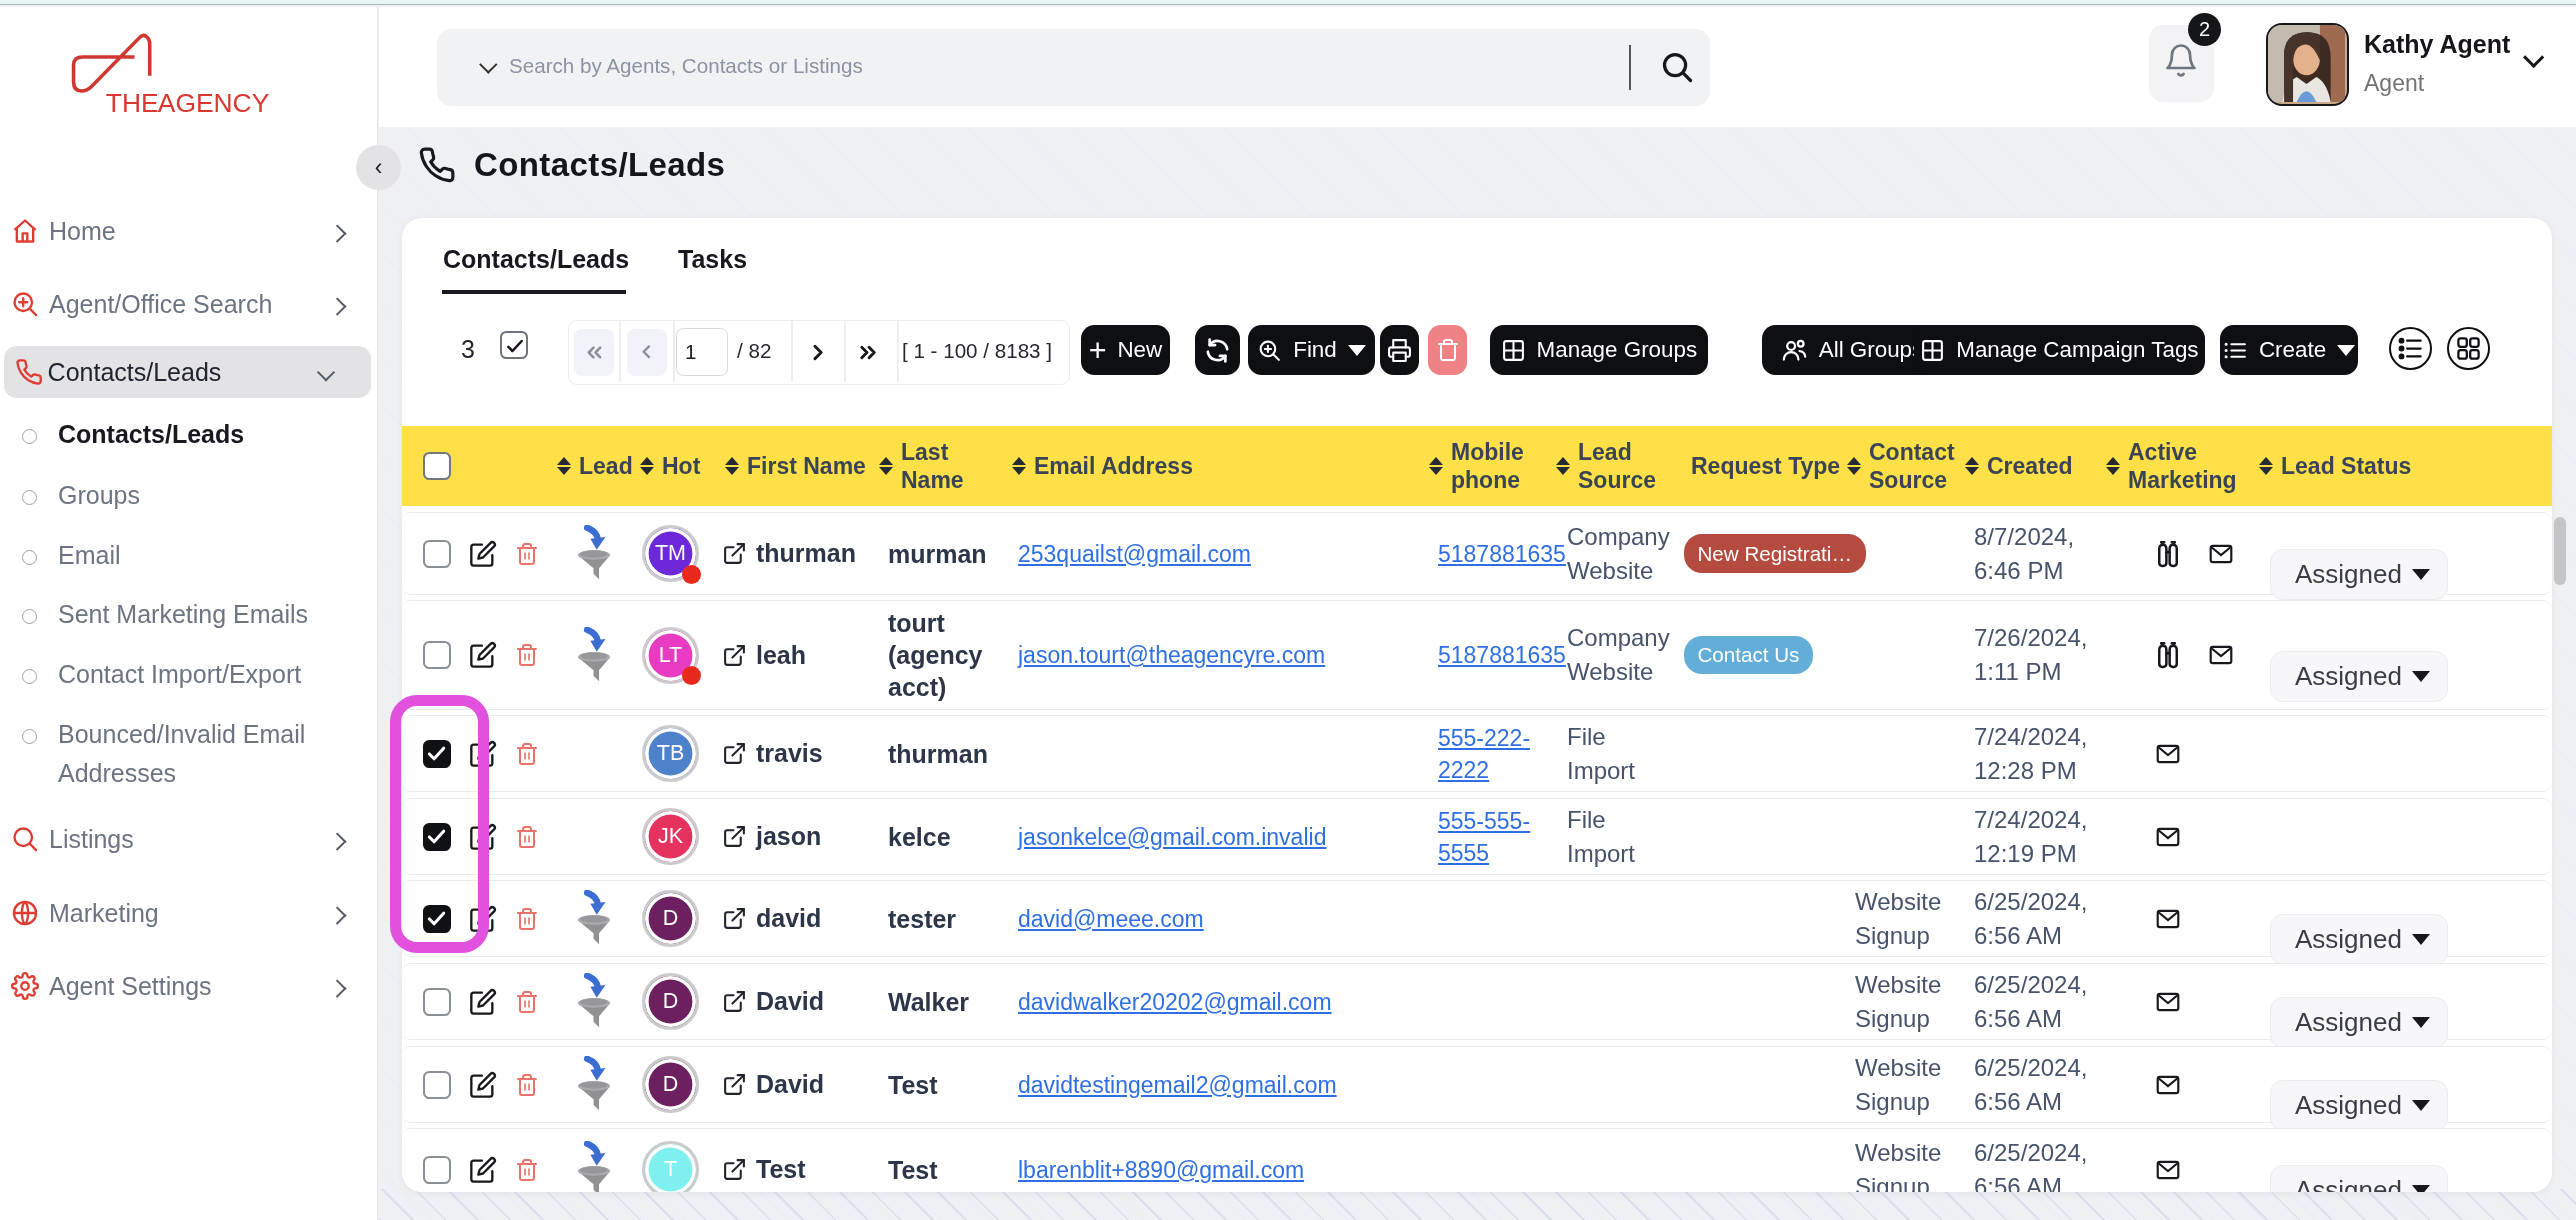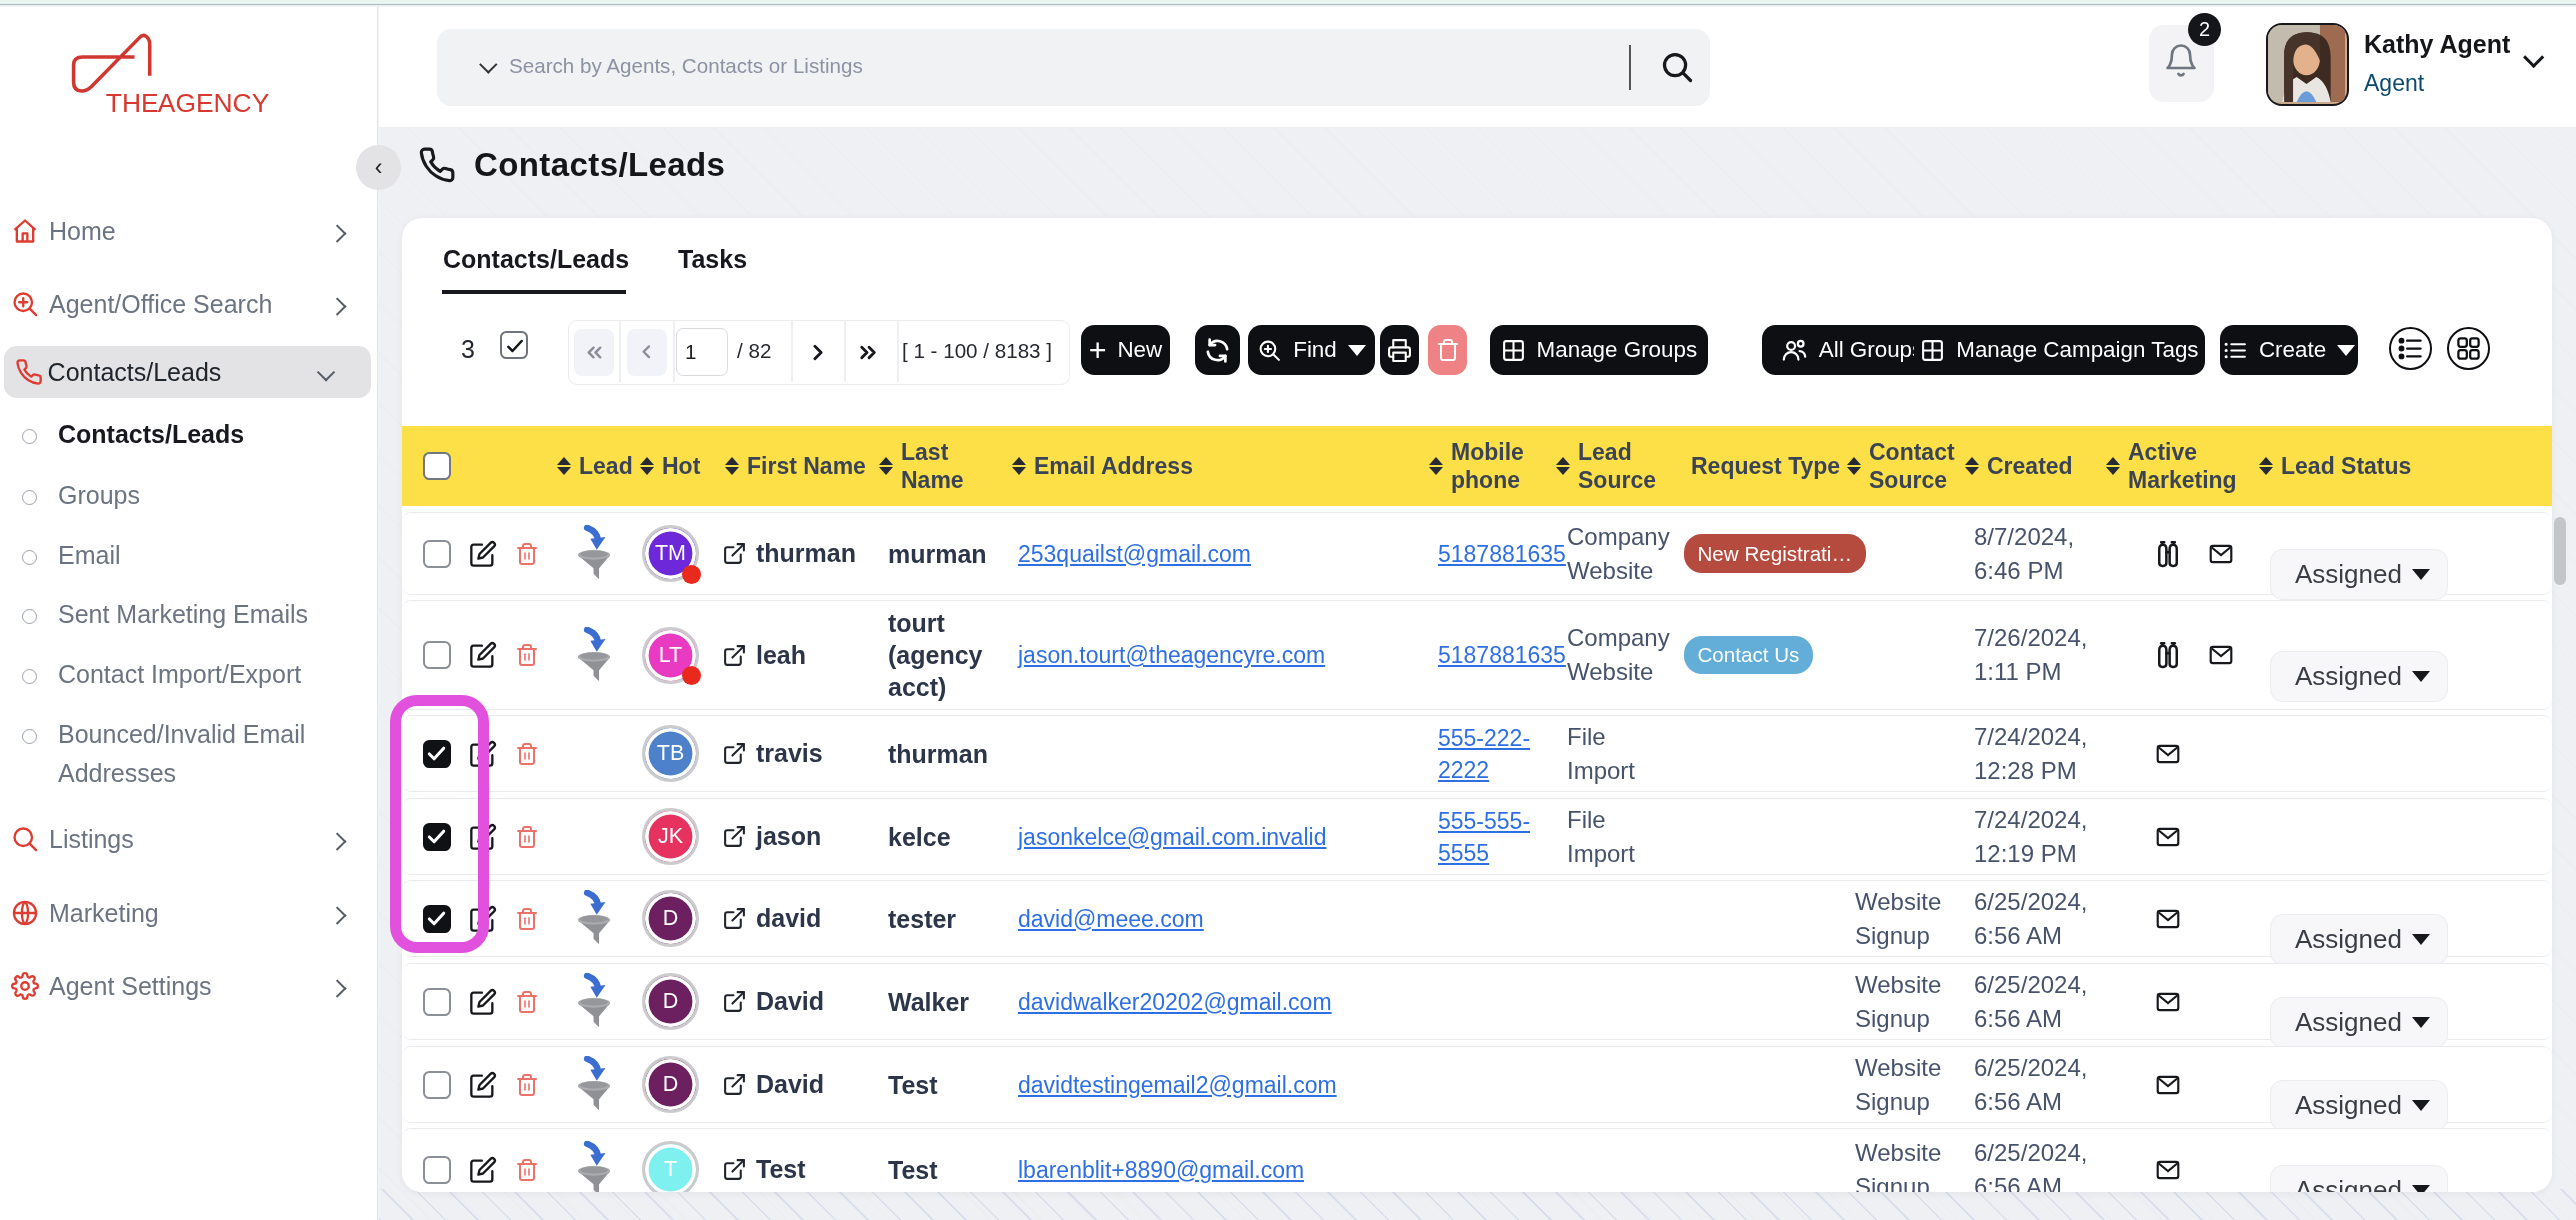--- a/index.html
+++ b/index.html
@@ -25,21 +25,21 @@
 
 #header { left:379px; top:7.2px; width:2197px; height:120px; background:#ffffff; }
 #searchbox { position:absolute; left:58px; top:21.5px; width:1273px; height:77px; background:#f1f2f4; border-radius:14.4px; }
 #searchbox .sphold { position:absolute; left:72px; top:25px; font-size:20.6px; color:#8b92a2; }
 #searchbox .schev { position:absolute; left:45px; top:29px; width:12.6px; height:12.6px; border-right:2.7px solid #333; border-bottom:2.7px solid #333; transform:rotate(45deg); }
 #searchbox .sdiv { position:absolute; left:1192px; top:16px; width:1.8px; height:45px; background:#555; }
 #bellbox { position:absolute; left:1770px; top:18px; width:65px; height:77px; background:#f3f3f5; border-radius:14.4px; }
 #bellbadge { position:absolute; left:1809px; top:5.4px; width:33px; height:33px; background:#15161a; color:#fff; border-radius:50%; font-size:20px; display:flex; align-items:center; justify-content:center; }
 #avatar { position:absolute; left:1887px; top:16px; width:83px; height:83px; border-radius:16px; border:2.7px solid #17181c; overflow:hidden; background:#c9a98c; }
 #uname { position:absolute; left:1985px; top:23px; font-size:25px; font-weight:700; color:#15161a; }
-#urole { position:absolute; left:1985px; top:63px; font-size:23px; color:#0c4a6e; }
+#urole { position:absolute; left:1985px; top:63px; font-size:23px; color:#737373; }
 #uchev { position:absolute; left:2147px; top:43px; width:15.3px; height:15.3px; border-right:3.1px solid #15161a; border-bottom:3.1px solid #15161a; transform:rotate(45deg); }
 
 
 #main { left:379px; top:127px; width:2197px; height:1093px;
   background:#eff0f3;
   background-image:repeating-linear-gradient(45deg, rgba(186,198,222,0.055) 0 1.8px, rgba(0,0,0,0) 1.8px 36px); }
 #collapsebtn { position:absolute; left:-23px; top:18px; width:45px; height:45px; border-radius:50%; background:#e3e3e5; color:#222; font-size:23px; display:flex; align-items:center; justify-content:center; z-index:6; }
 #h1row { position:absolute; left:39px; top:12.6px; height:50px; display:flex; align-items:center; gap:18px; }
 #h1row .title { font-size:33px; font-weight:600; color:#14161b; letter-spacing:0.4px; }
 

